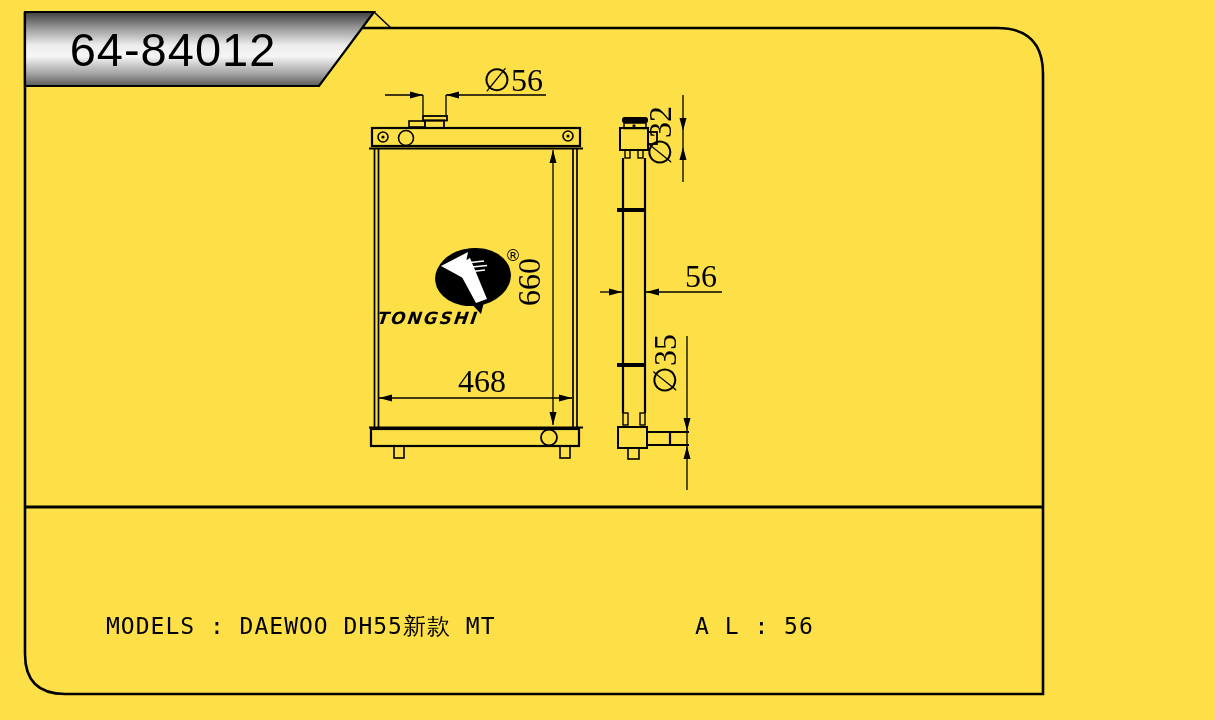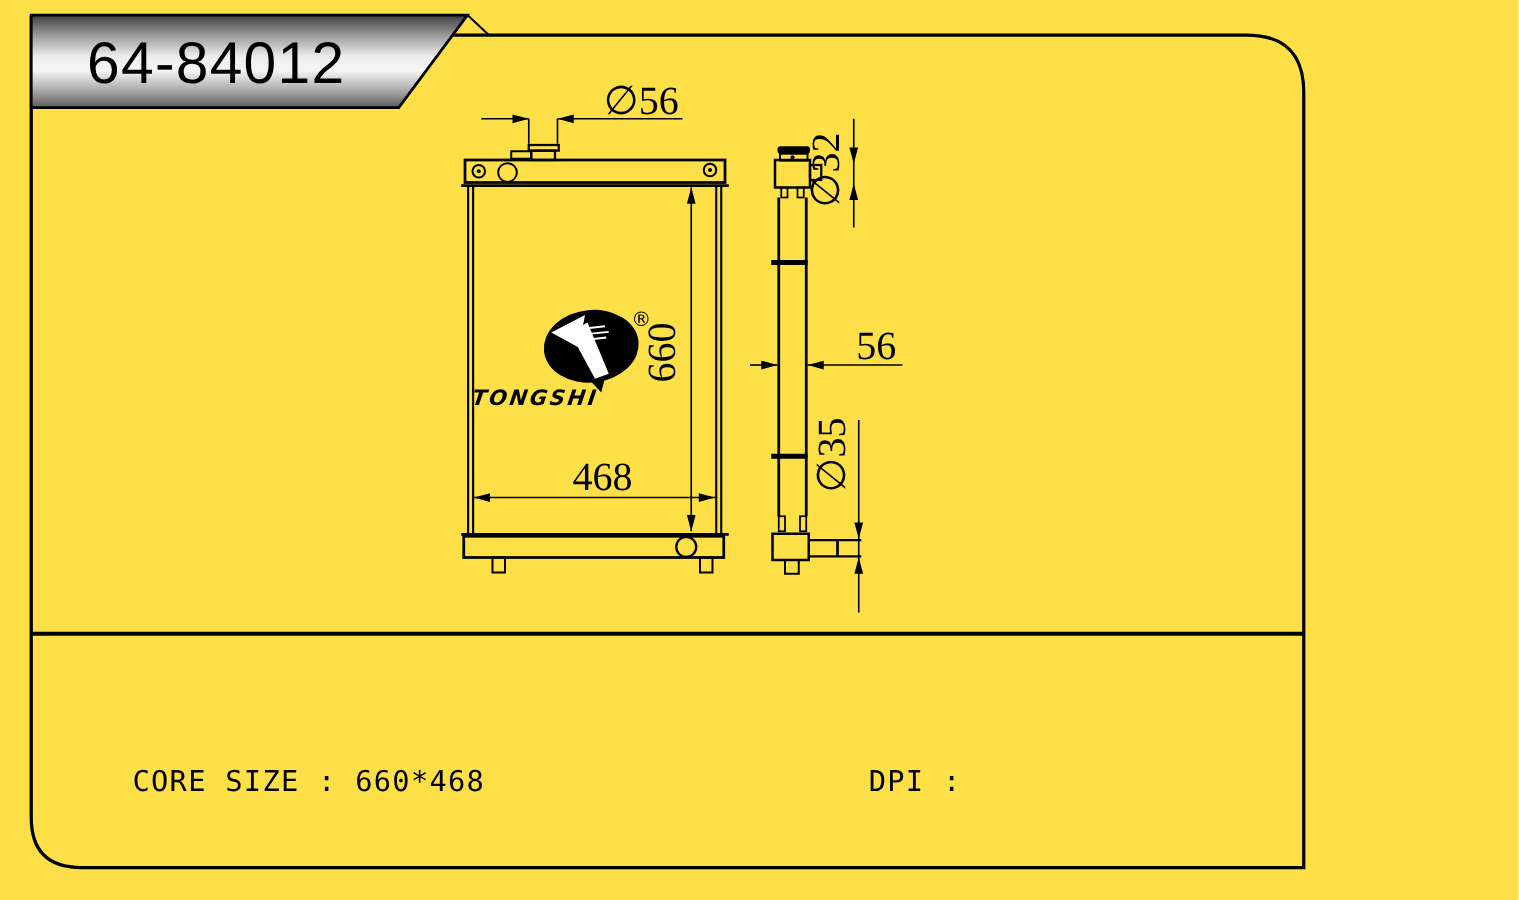--- a/index.html
+++ b/index.html
@@ -181,23 +181,25 @@
     </g>
 
     <g>
       <line class="ln" x1="374" y1="12" x2="391" y2="28" stroke-width="1.6"></line>
       <polygon points="25,12 374,12 319,86 25,86" fill="url(#bannerGrad)" stroke="#000" stroke-width="2.2"></polygon>
       <text class="part-number" x="173" y="66" text-anchor="middle">64-84012</text>
     </g>
   </svg>
 
   <div class="spec-col left">
+    <div>MODELS : DAEWOO DH55新款 MT</div>
     <div>CORE SIZE : 660*468</div>
     
     
   </div>
   <div class="spec-col right">
+    <div>A L : 56</div>
     <div>DPI :</div>
     
     
   </div>
 
 </div>
 
 </body></html>

